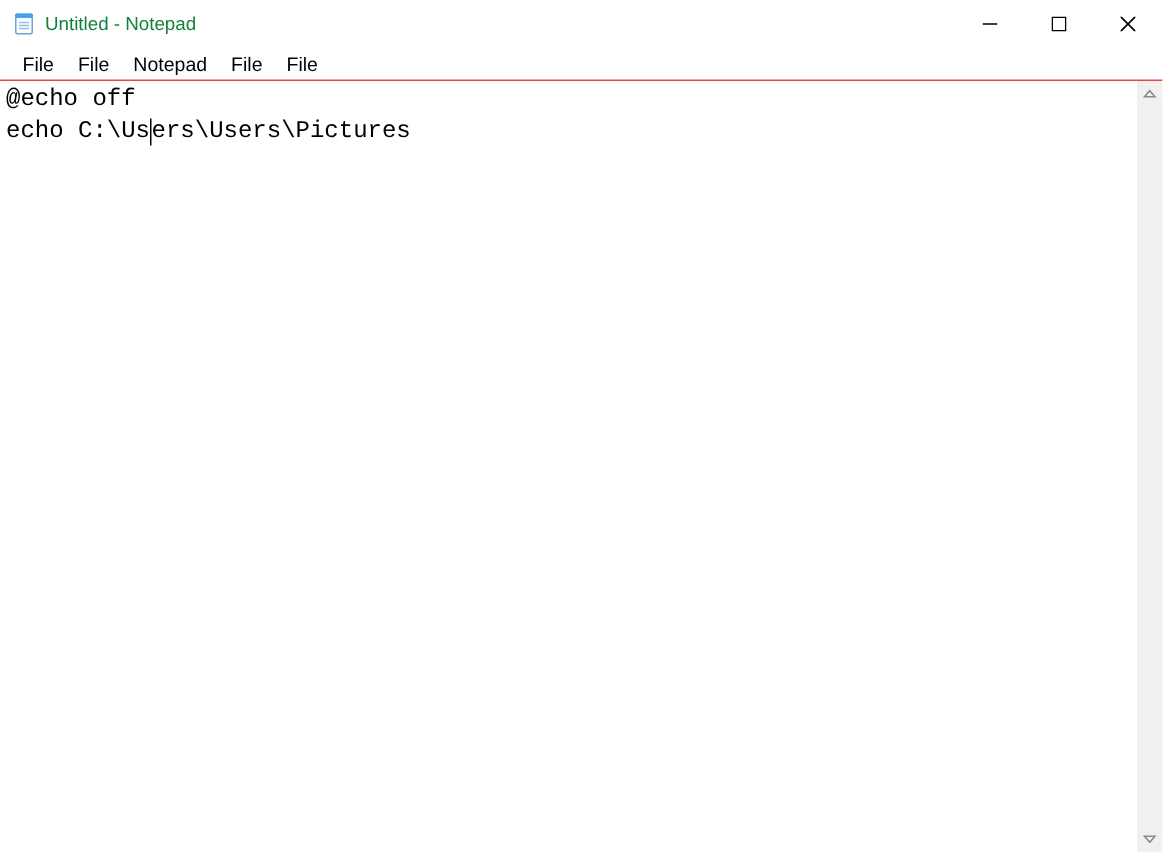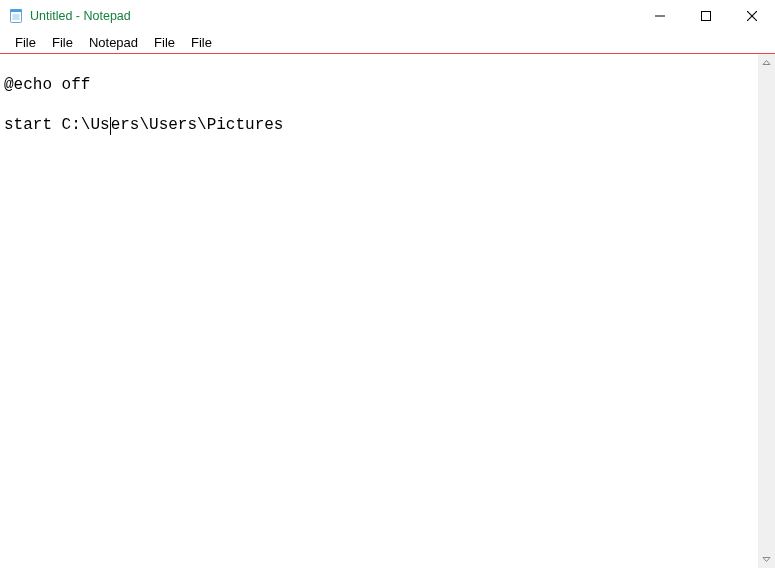--- a/index.html
+++ b/index.html
@@ -79,21 +79,21 @@
       font-size: 16px;
       line-height: 21px;
       color: #000;
       white-space: pre;
       overflow: hidden;
       outline: none;
       border: none;
       background: #fff;
       position: relative;
     }
-    .editor-line { white-space: pre; margin-top: 19px; }
+    .editor-line { white-space: pre; }
     .caret {
       display: inline-block;
       width: 0;
       border-left: 1px solid #000;
       height: 18px;
       vertical-align: text-top;
       margin-top: 1px;
     }
     .scrollbar {
       width: 17px;
@@ -153,21 +153,21 @@
 
   <div class="menubar">
     <div class="menu-item">File</div>
     <div class="menu-item">File</div>
     <div class="menu-item">Notepad</div>
     <div class="menu-item">File</div>
     <div class="menu-item">File</div>
   </div>
 
   <div class="content-wrap">
-    <div class="editor" id="editor"><div class="editor-line">@echo off</div><div class="editor-line"><span>start C:\Us</span><span class="caret"></span><span>ers\Users\Pictures</span></div></div>
+    <div class="editor" id="editor"><div class="editor-line">@echo off</div><div class="editor-line"><span>echo C:\Us</span><span class="caret"></span><span>ers\Users\Pictures</span></div></div>
     <div class="scrollbar">
       <div class="sb-arrow">
         <svg width="9" height="9" viewBox="0 0 9 9">
             <path d="M4.5 2.5 L8 6.5 L1 6.5 Z" fill="none" stroke="#888" stroke-width="1"></path>
           </svg>
       </div>
       <div class="sb-track"></div>
       <div class="sb-arrow">
         <svg width="9" height="9" viewBox="0 0 9 9">
             <path d="M4.5 6.5 L1 2.5 L8 2.5 Z" fill="none" stroke="#888" stroke-width="1"></path>

